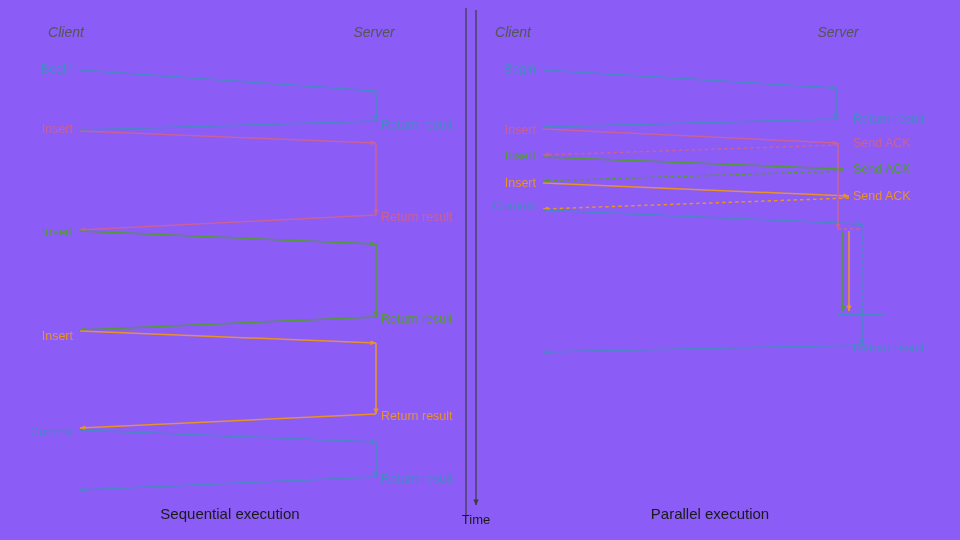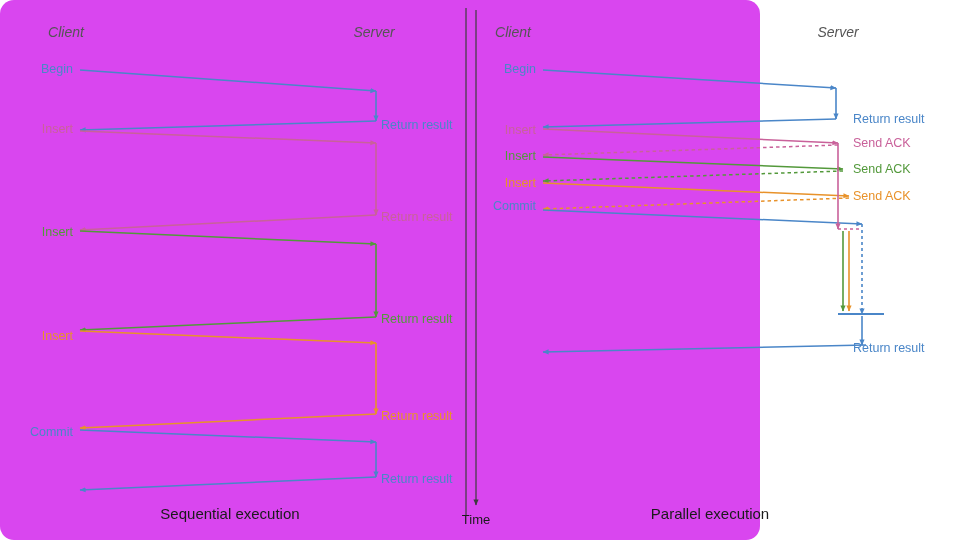--- a/index.html
+++ b/index.html
@@ -9,24 +9,23 @@
     background: #ffffff;
   }
   body {
     width: 960px;
     height: 540px;
     overflow: hidden;
     font-family: "Liberation Sans", sans-serif;
   }
   #diagram-root {
     position: relative;
-    width: 760px;
+    width: 960px;
     height: 540px;
-    background: #d946ef;
-    border-radius: 14px;
+    background: #8b5cf6;
   }
   svg.canvas {
     position: absolute;
     left: 0;
     top: 0;
     width: 960px;
     height: 540px;
     display: block;
   }
   text {

